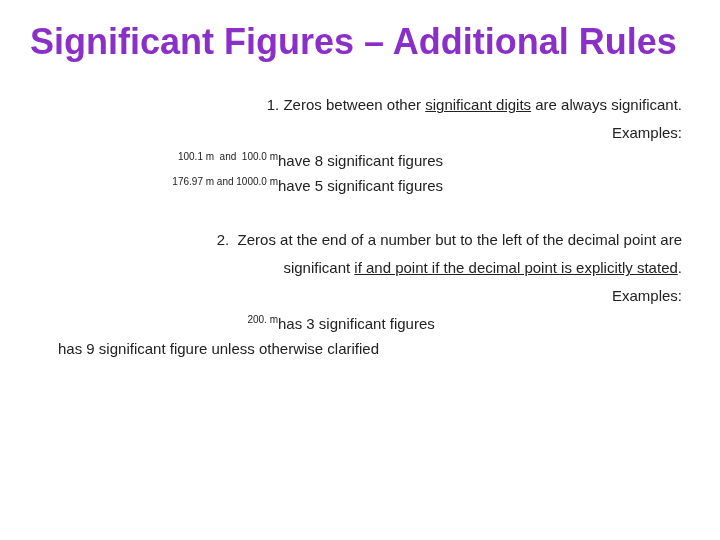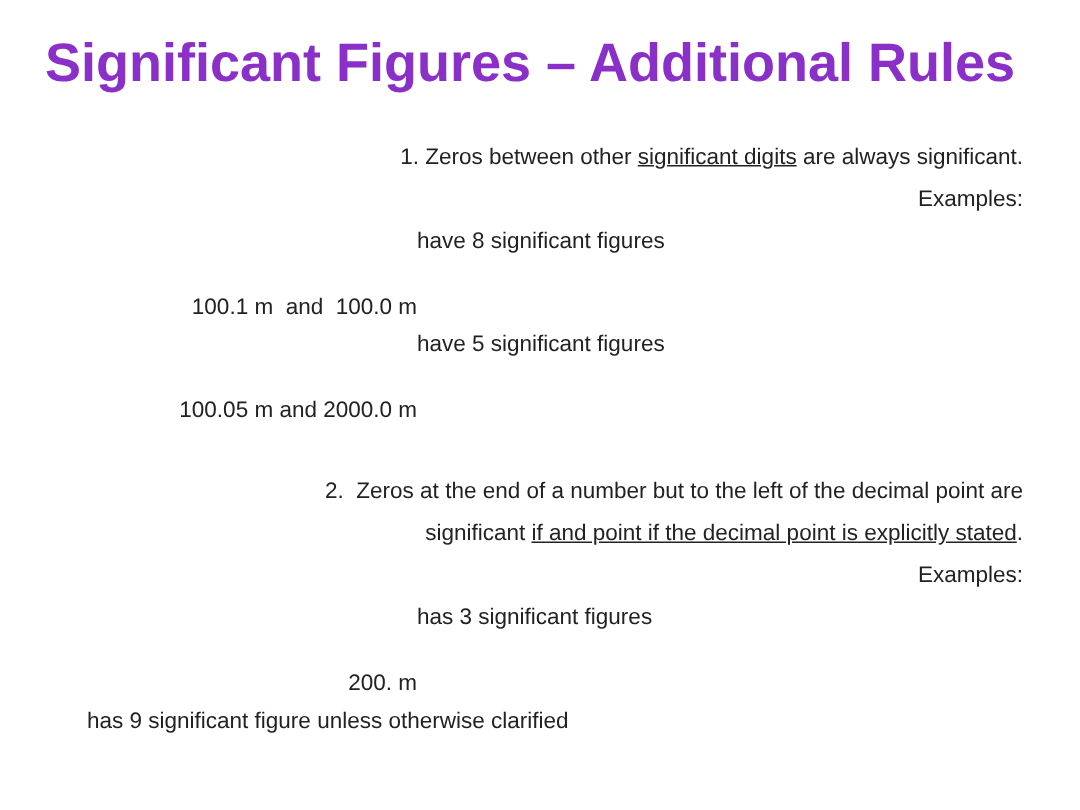--- a/index.html
+++ b/index.html
@@ -60,22 +60,21 @@
     }
 
     .example-row {
       display: flex;
       flex-direction: row;
       margin-bottom: 1px;
     }
 
     .example-left {
       width: 220px;
-      font-size: 15px;
-      margin-top: 44px;
+      font-size: 10px;
     }
 
     .example-right {
       font-size: 15px;
     }
 
     u {
       text-decoration: underline;
     }
   </style>
@@ -92,21 +91,21 @@
       <p class="rule-text">
         <span>1. </span>Zeros between other <u>significant digits</u> are always significant.
       </p>
       <div class="examples-block">
         <p>Examples:</p>
         <div class="example-row">
           <span class="example-left">100.1 m&nbsp; and&nbsp; 100.0 m</span>
           <span class="example-right">have 8 significant figures</span>
         </div>
         <div class="example-row">
-          <span class="example-left">100.05 m and 2000.0 m</span>
+          <span class="example-left">176.97 m and 1000.0 m</span>
           <span class="example-right">have 5 significant figures</span>
         </div>
       </div>
     </div>
 
     <div class="rule-item">
       <p class="rule-text">
         2.&nbsp; Zeros at the end of a number but to the left of the decimal point are
       </p>
       <p class="rule-text indent">

